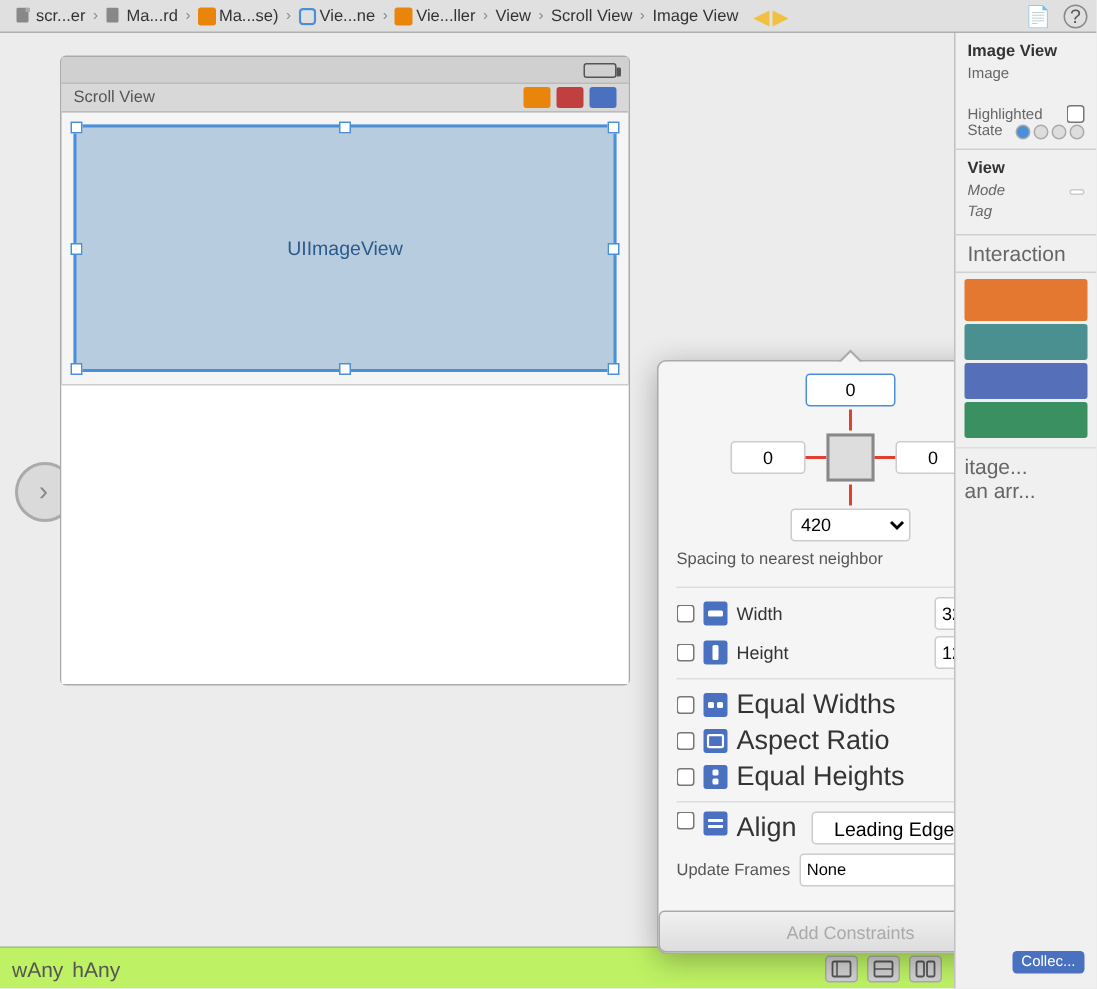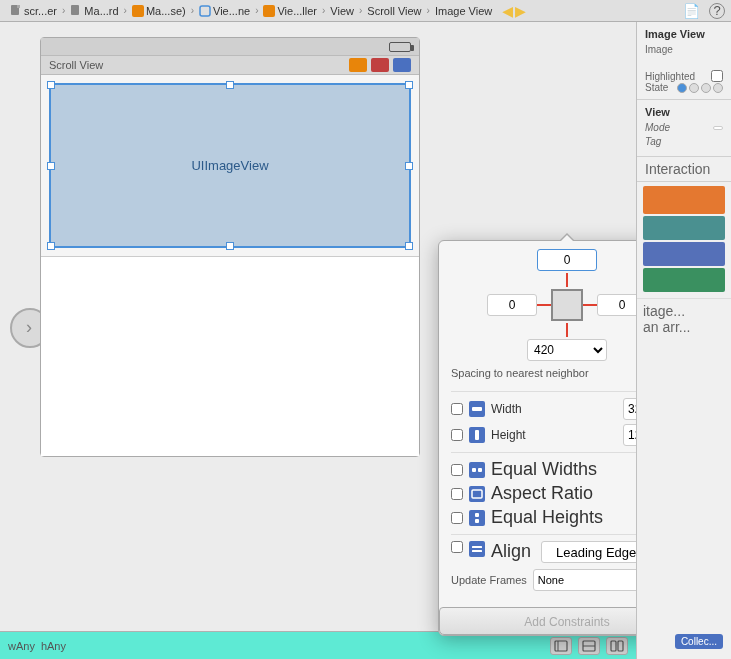--- a/index.html
+++ b/index.html
@@ -156,27 +156,27 @@
       font-size: 16px;
     }
 
     
     .bottom-bar {
       position: absolute;
       bottom: 0;
       left: 0;
       right: 0;
       height: 28px;
-      background: #5eead4;
+      background: #bef264;
       border-top: 1px solid #b0b0b0;
       display: flex;
       align-items: center;
       padding: 0 8px;
       gap: 8px;
-      font-size: 11px;
+      font-size: 14px;
       color: #555;
     }
     .wany-hany {
       display: flex;
       gap: 6px;
       align-items: center;
     }
     .bottom-icons {
       margin-left: auto;
       display: flex;

